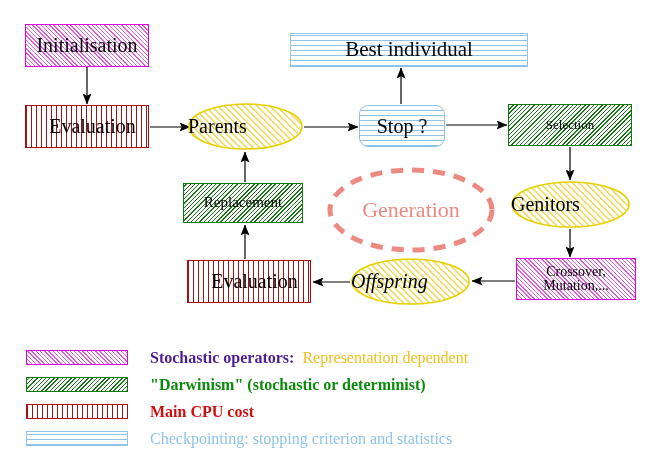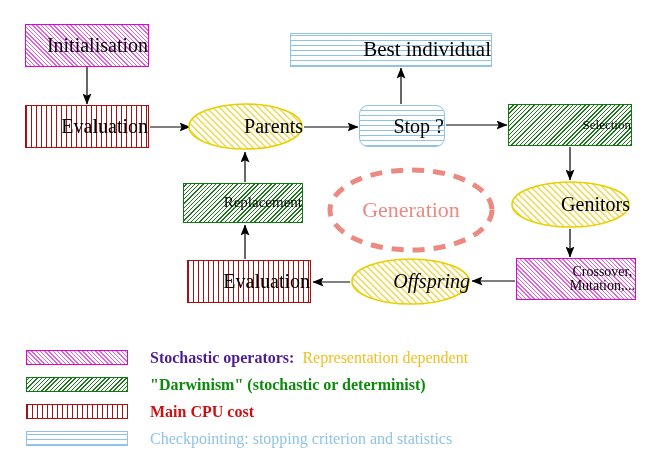--- a/index.html
+++ b/index.html
@@ -46,35 +46,35 @@
         #8fc3e8 0px, #8fc3e8 1px, rgba(255,255,255,0) 1px, rgba(255,255,255,0) 5px);
     border: 1.5px solid #8fc3e8;
   }
 
   
   .node {
     position: absolute;
     box-sizing: border-box;
     display: flex;
     align-items: center;
-    justify-content: flex-end;
+    justify-content: center;
     text-align: center;
     color: #000000;
     line-height: 1.02;
     white-space: pre-line;
   }
   .node-box { }
   .node-round { border-radius: 9px; }
 
   
   .ellipse-wrap {
     position: absolute;
     display: flex;
     align-items: center;
-    justify-content: flex-end;
+    justify-content: flex-start;
   }
   .ellipse-wrap svg {
     position: absolute;
     inset: 0;
     width: 100%;
     height: 100%;
   }
   .ellipse-label {
     position: relative;
     z-index: 2;
@@ -181,21 +181,21 @@
         <pattern id="py1" width="4.6" height="4.6" patternUnits="userSpaceOnUse" patternTransform="rotate(-45)">
           <rect width="4.6" height="4.6" fill="#ffffff"></rect>
           <rect width="1.3" height="4.6" fill="#e8d23a"></rect>
         </pattern>
       </defs>
       <ellipse cx="57.5" cy="23.5" rx="56.5" ry="22.5" fill="url(#py1)" stroke="#e8d000" stroke-width="1.6"></ellipse>
     </svg>
     <span class="ellipse-label" style="font-size:20px;">Parents</span>
   </div>
 
-  <div class="node node-box hatch-blue" style="left:290px; top:33px; width:202px; height:34px; font-size:21px;">
+  <div class="node node-box hatch-blue" style="left:290px; top:33px; width:238px; height:34px; font-size:21px;">
     <span>Best individual</span>
   </div>
 
   <div class="node node-box node-round hatch-blue" style="left:359px; top:105px; width:86px; height:42px; font-size:20px;">
     <span>Stop ?</span>
   </div>
 
   <div class="node node-box hatch-green" style="left:508px; top:104px; width:124px; height:42px; font-size:13px;">
     <span>Selection</span>
   </div>

